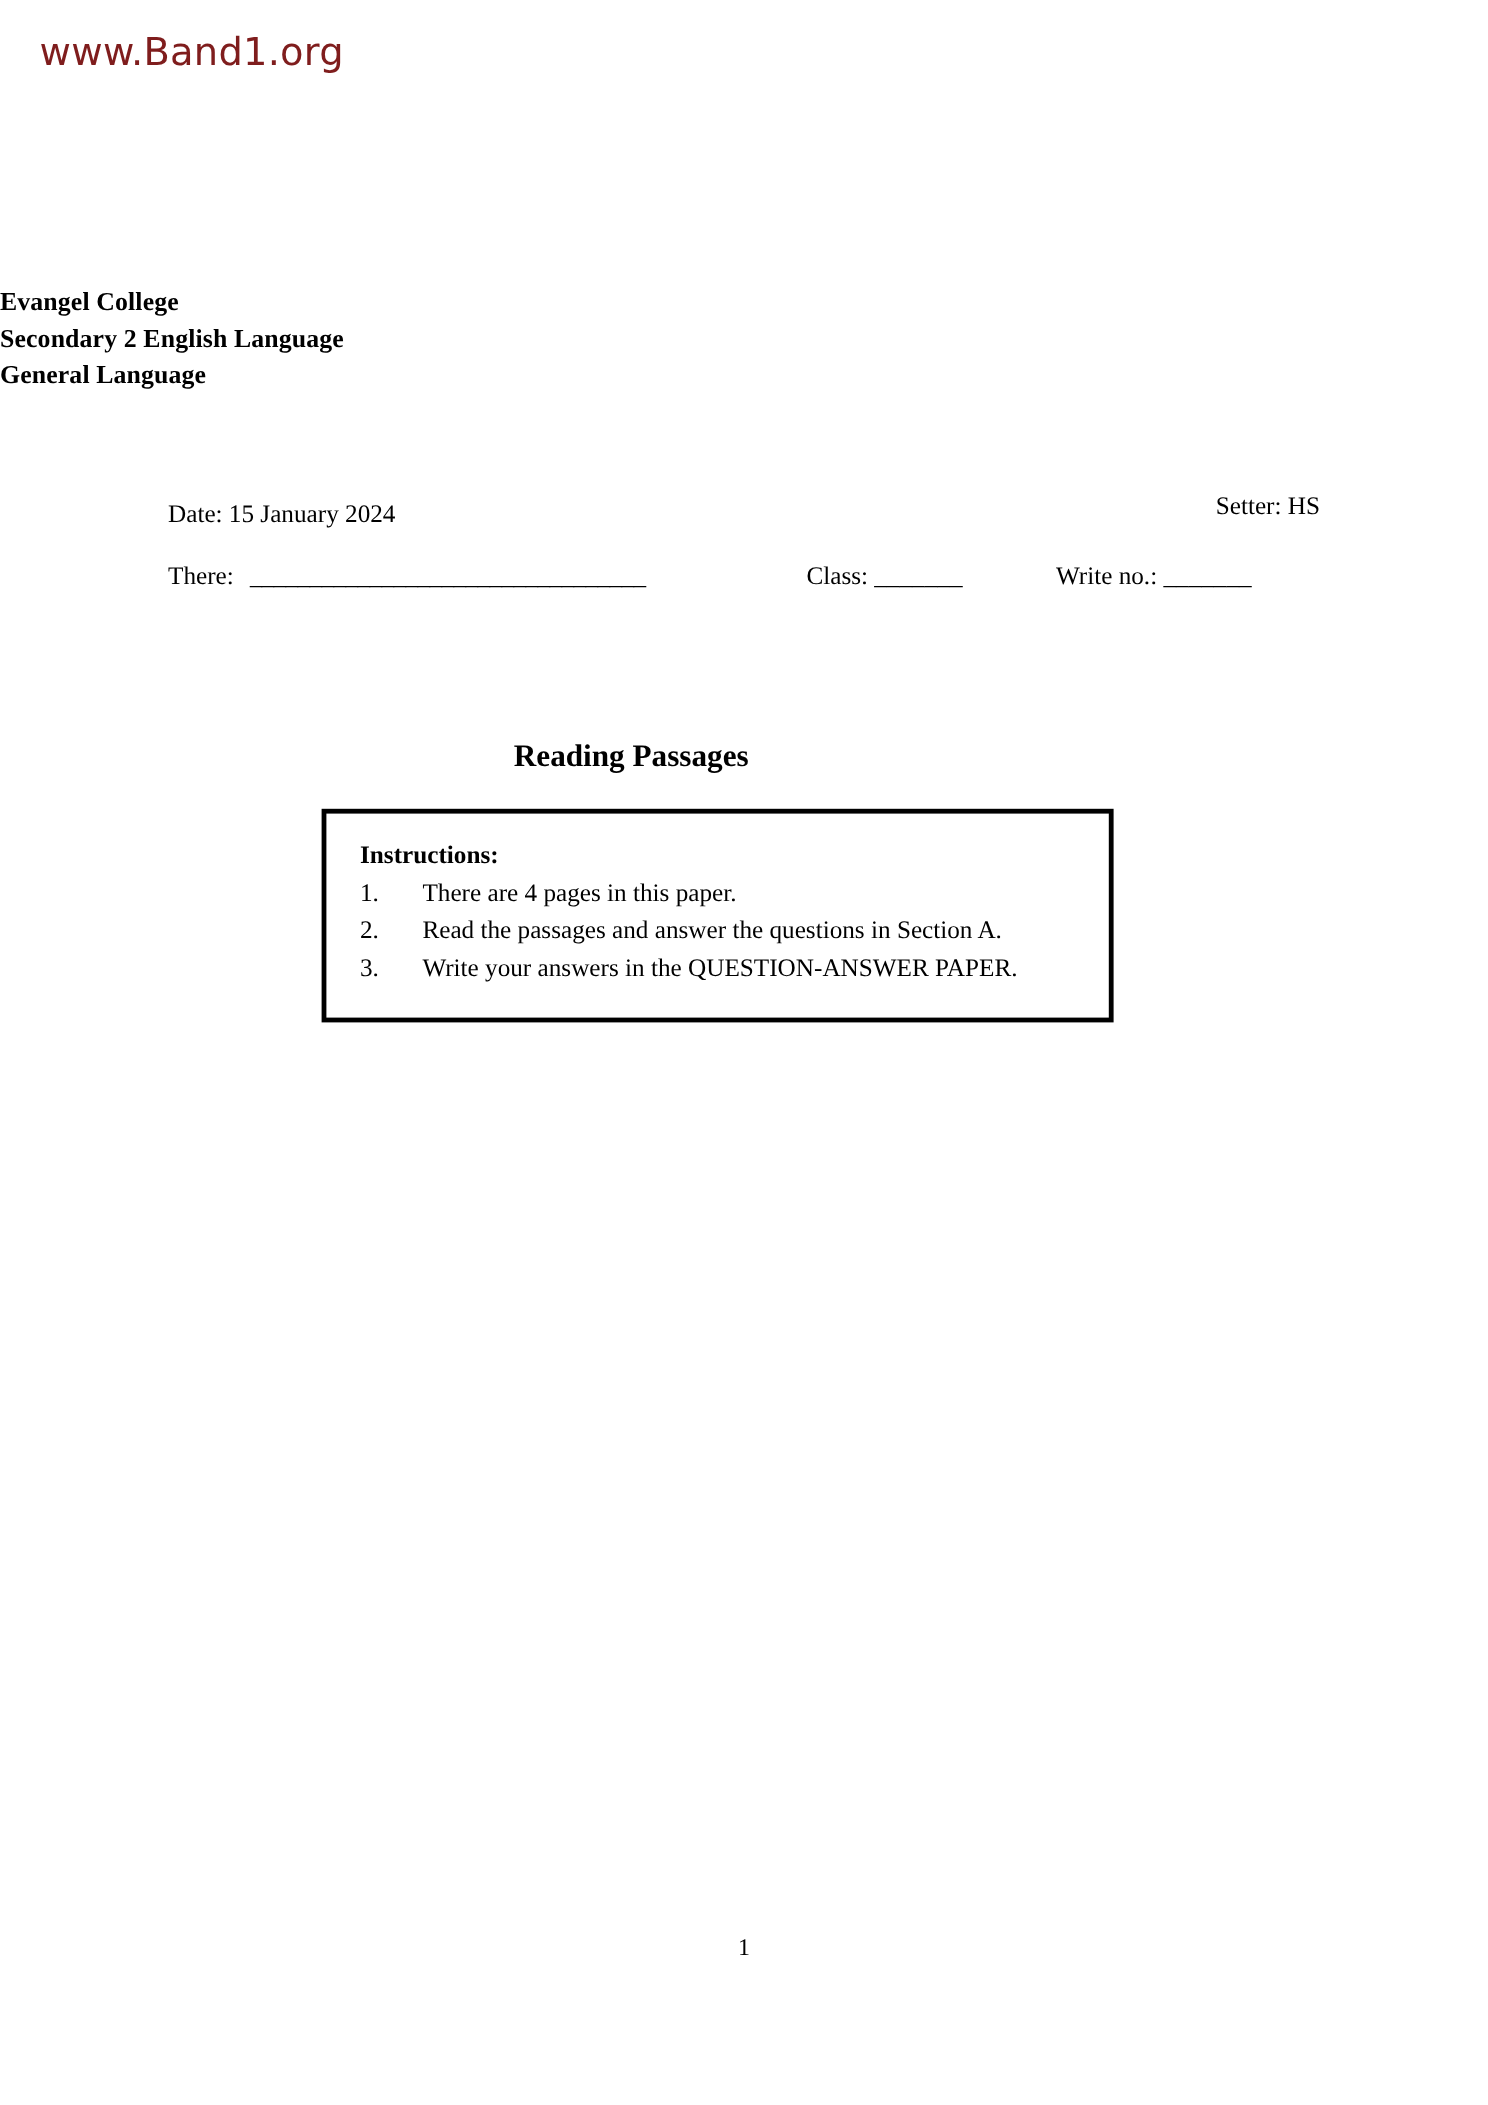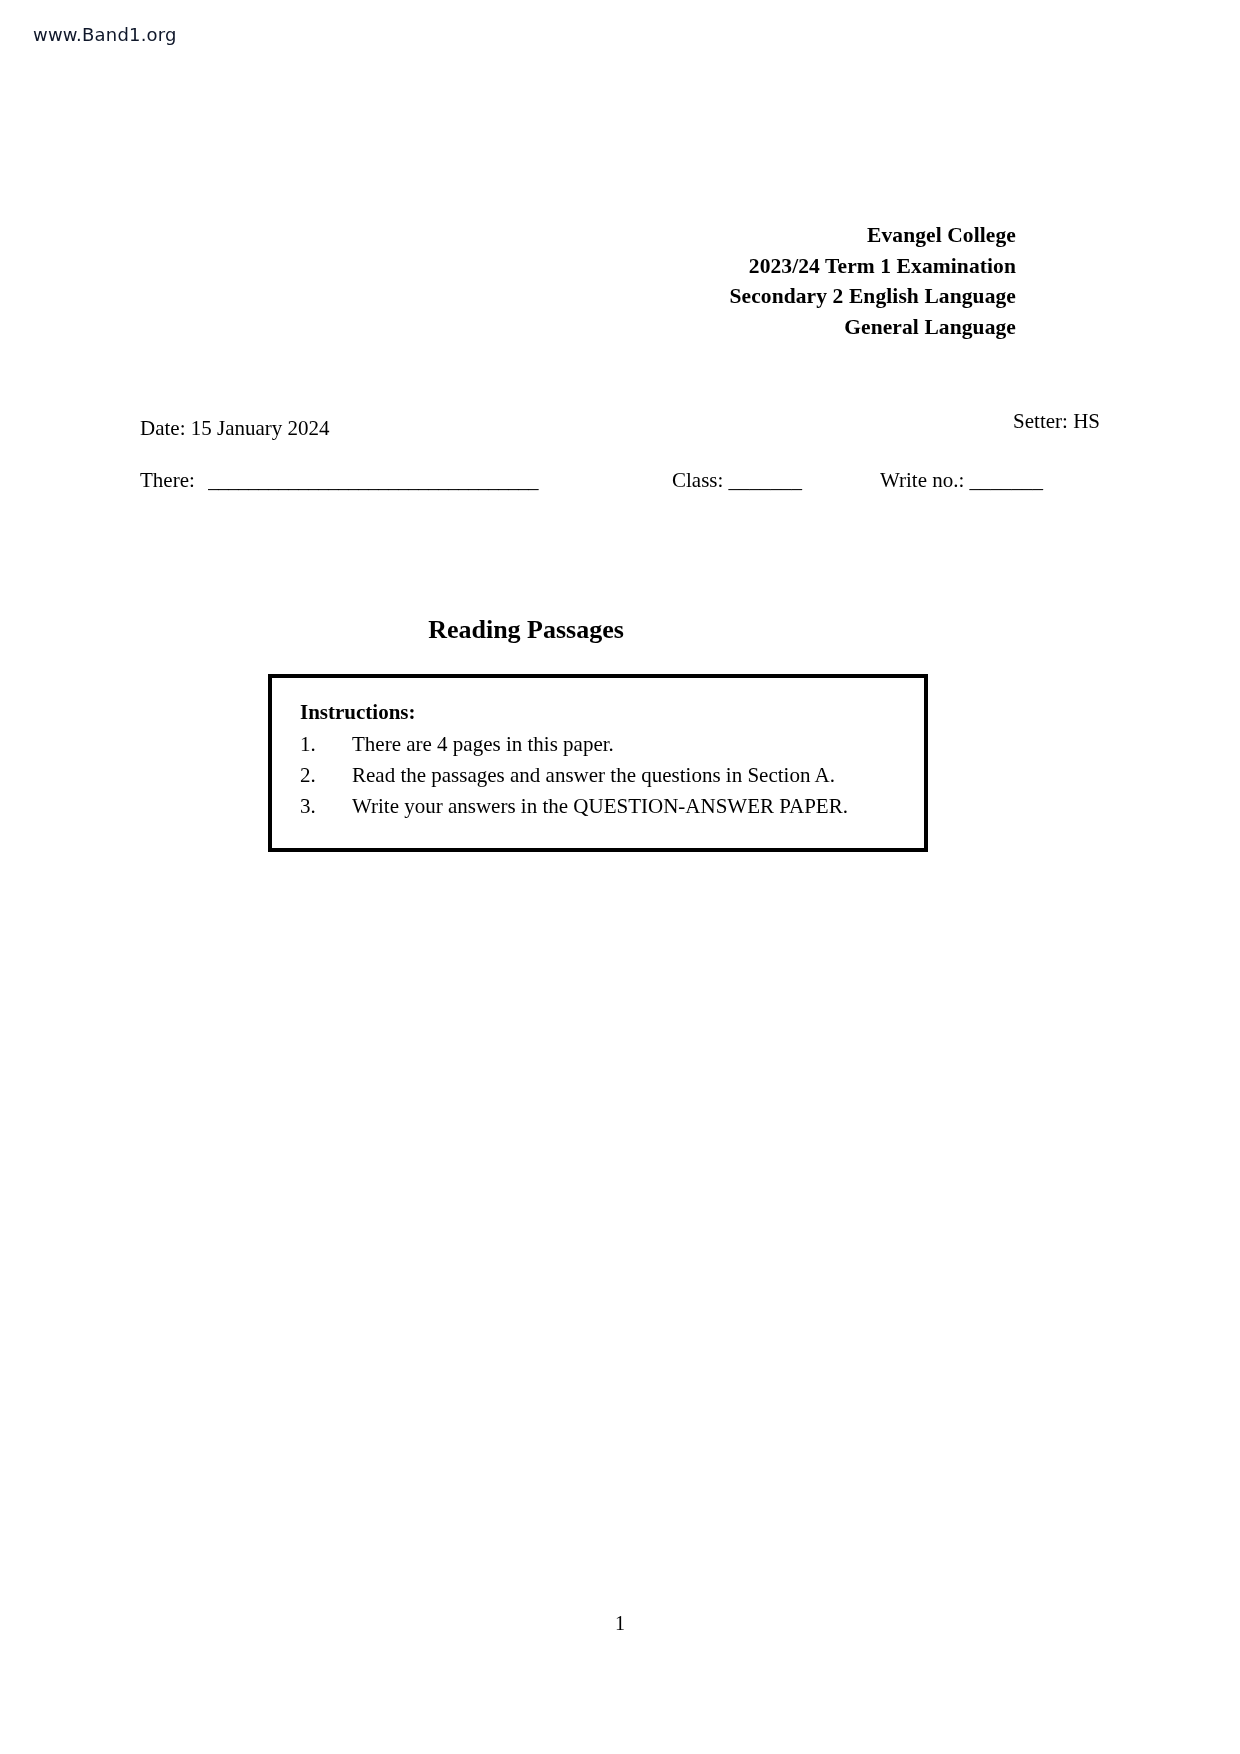--- a/index.html
+++ b/index.html
@@ -19,30 +19,30 @@
     position: absolute;
     inset: 0;
     width: 1240px;
     height: 1754px;
   }
   .watermark {
     position: absolute;
     top: 24px;
     left: 33px;
     font-family: "DejaVu Sans", sans-serif;
-    font-size: 18px;
-    color: #0f172a;
+    font-size: 32px;
+    color: #7f1d1d;
     letter-spacing: 0.2px;
   }
   .header-block {
     position: absolute;
-    top: 220px;
+    top: 236px;
     left: 0;
     width: 1016px;
-    text-align: right;
+    text-align: left;
   }
   .header-block .line {
     font-weight: bold;
     font-size: 21.5px;
     line-height: 30.5px;
     letter-spacing: 0.1px;
   }
   .meta-row {
     position: absolute;
     left: 140px;
@@ -141,21 +141,20 @@
 </style>
 </head>
 <body>
 
 <div class="page">
 
   <div class="watermark">www.Band1.org</div>
 
   <div class="header-block">
     <div class="line">Evangel College</div>
-    <div class="line">2023/24 Term 1 Examination</div>
     <div class="line">Secondary 2 English Language</div>
     <div class="line">General Language</div>
   </div>
 
   <div class="meta-row date-row">
     <span class="meta-left">Date: 15 January 2024</span>
     <span class="meta-right">Setter: HS</span>
   </div>
 
   <div class="meta-row name-row">

